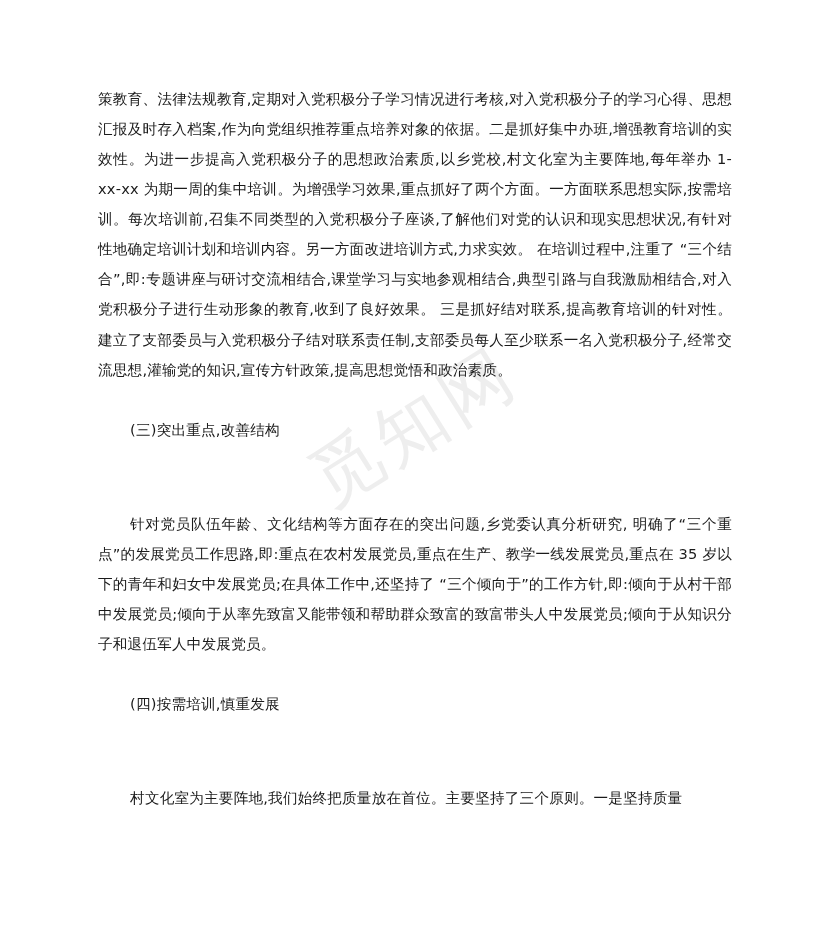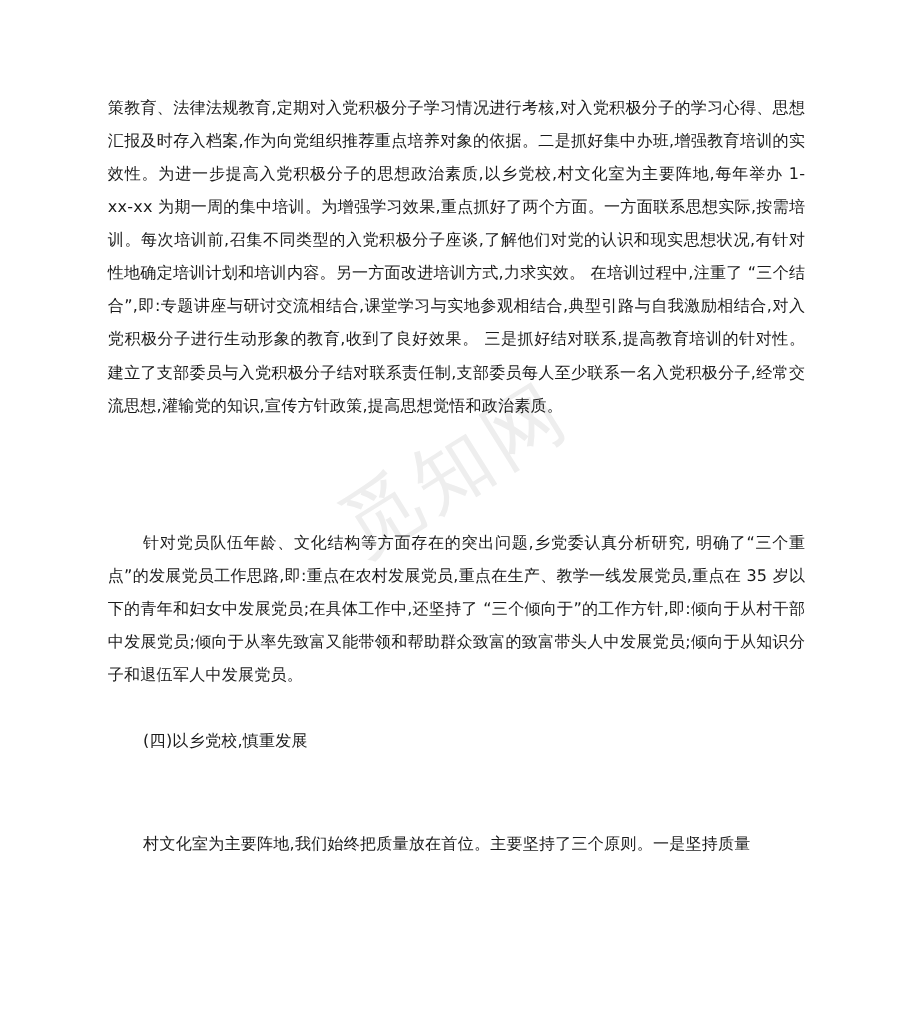--- a/index.html
+++ b/index.html
@@ -66,27 +66,28 @@
 <div class="page">
 
   <div class="watermark">觅知网</div>
 
   <div class="content">
 
     <p class="body-para">策教育、法律法规教育,定期对入党积极分子学习情况进行考核,对入党积极分子的学习心得、思想汇报及时存入档案,作为向党组织推荐重点培养对象的依据。二是抓好集中办班,增强教育培训的实效性。为进一步提高入党积极分子的思想政治素质,以乡党校,村文化室为主要阵地,每年举办 1-xx-xx 为期一周的集中培训。为增强学习效果,重点抓好了两个方面。一方面联系思想实际,按需培训。每次培训前,召集不同类型的入党积极分子座谈,了解他们对党的认识和现实思想状况,有针对性地确定培训计划和培训内容。另一方面改进培训方式,力求实效。 在培训过程中,注重了 “三个结合”,即:专题讲座与研讨交流相结合,课堂学习与实地参观相结合,典型引路与自我激励相结合,对入党积极分子进行生动形象的教育,收到了良好效果。 三是抓好结对联系,提高教育培训的针对性。 建立了支部委员与入党积极分子结对联系责任制,支部委员每人至少联系一名入党积极分子,经常交流思想,灌输党的知识,宣传方针政策,提高思想觉悟和政治素质。</p>
 
     <div class="gap-md"></div>
 
+    <p class="heading-para">(三)突出重点,改善结构</p>
 
     <div class="gap-md"></div>
 
     <p class="indent-para">针对党员队伍年龄、文化结构等方面存在的突出问题,乡党委认真分析研究, 明确了“三个重点”的发展党员工作思路,即:重点在农村发展党员,重点在生产、教学一线发展党员,重点在 35 岁以下的青年和妇女中发展党员;在具体工作中,还坚持了 “三个倾向于”的工作方针,即:倾向于从村干部中发展党员;倾向于从率先致富又能带领和帮助群众致富的致富带头人中发展党员;倾向于从知识分子和退伍军人中发展党员。</p>
 
     <div class="gap-md"></div>
 
-    <p class="heading-para">(四)以乡党校,慎重发展</p>
+    <p class="heading-para">(四)按需培训,慎重发展</p>
 
     <div class="gap-md"></div>
 
     <p class="indent-para">村文化室为主要阵地,我们始终把质量放在首位。主要坚持了三个原则。一是坚持质量</p>
 
   </div>
 </div>
 
 </body></html>

